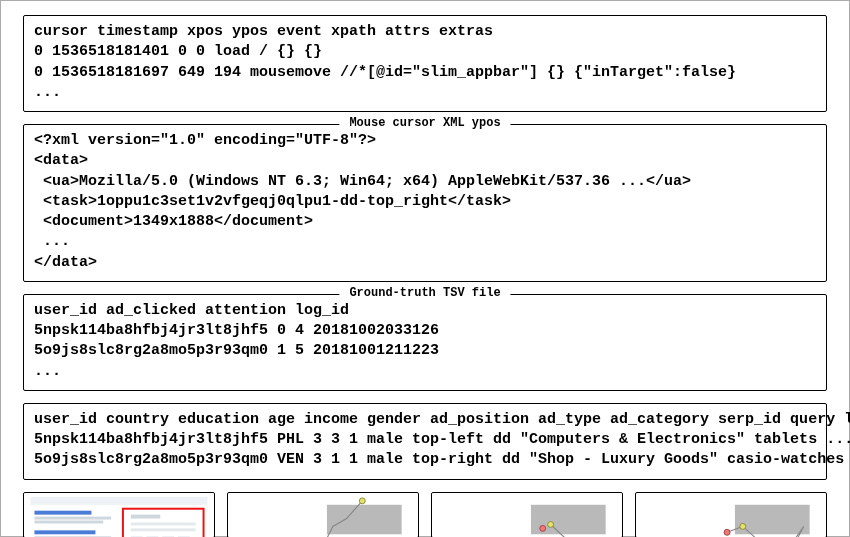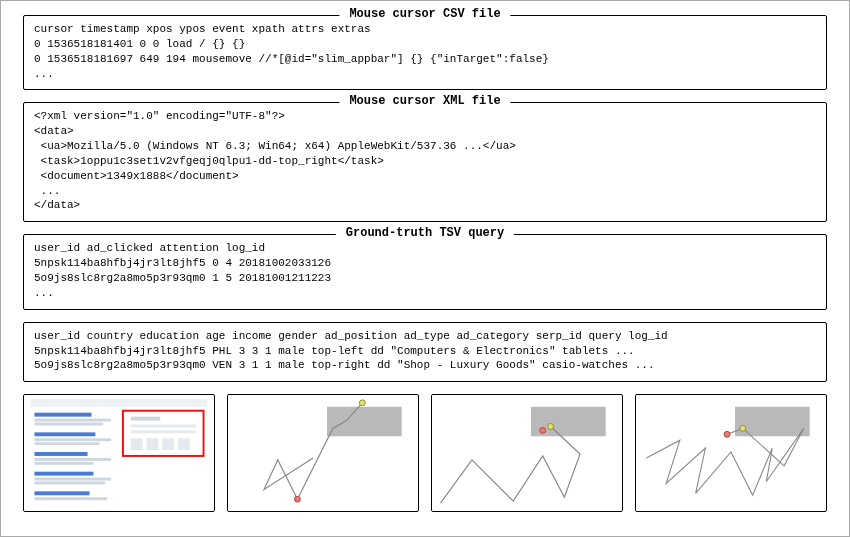--- a/index.html
+++ b/index.html
@@ -31,22 +31,23 @@
     left: 50%;
     transform: translateX(-50%);
     background: #fff;
     padding: 0 10px;
     font-weight: bold;
     font-size: 12px;
     white-space: nowrap;
   }
   .code {
     white-space: pre;
-    font-size: 11px;
+    font-size: 15px;
     line-height: 1.35;
+    font-weight: bold;
   }
   .thumbs {
     display: flex;
     justify-content: space-between;
     margin-top: 6px;
   }
   .thumb {
     width: 192px;
     height: 118px;
     border: 1.5px solid #000;
@@ -59,40 +60,39 @@
     width: 100%;
     height: 100%;
   }
 </style>
 </head>
 <body>
 
 <div class="page">
 
   <div class="block">
-    <div class="block-title">Mouse cursor CSV file</div>
     <div class="code">cursor timestamp xpos ypos event xpath attrs extras
 0 1536518181401 0 0 load / {} {}
 0 1536518181697 649 194 mousemove //*[@id="slim_appbar"] {} {"inTarget":false}
 ...</div>
   </div>
 
   <div class="block">
-    <div class="block-title">Mouse cursor XML file</div>
+    <div class="block-title">Mouse cursor XML ypos</div>
     <div class="code">&lt;?xml version="1.0" encoding="UTF-8"?&gt;
 &lt;data&gt;
  &lt;ua&gt;Mozilla/5.0 (Windows NT 6.3; Win64; x64) AppleWebKit/537.36 ...&lt;/ua&gt;
  &lt;task&gt;1oppu1c3set1v2vfgeqj0qlpu1-dd-top_right&lt;/task&gt;
  &lt;document&gt;1349x1888&lt;/document&gt;
  ...
 &lt;/data&gt;</div>
   </div>
 
   <div class="block">
-    <div class="block-title">Ground-truth TSV query</div>
+    <div class="block-title">Ground-truth TSV file</div>
     <div class="code">user_id ad_clicked attention log_id
 5npsk114ba8hfbj4jr3lt8jhf5 0 4 20181002033126
 5o9js8slc8rg2a8mo5p3r93qm0 1 5 20181001211223
 ...</div>
   </div>
 
   <div class="block">
     <div class="code">user_id country education age income gender ad_position ad_type ad_category serp_id query log_id
 5npsk114ba8hfbj4jr3lt8jhf5 PHL 3 3 1 male top-left dd "Computers &amp; Electronics" tablets ...
 5o9js8slc8rg2a8mo5p3r93qm0 VEN 3 1 1 male top-right dd "Shop - Luxury Goods" casio-watches ...</div>

